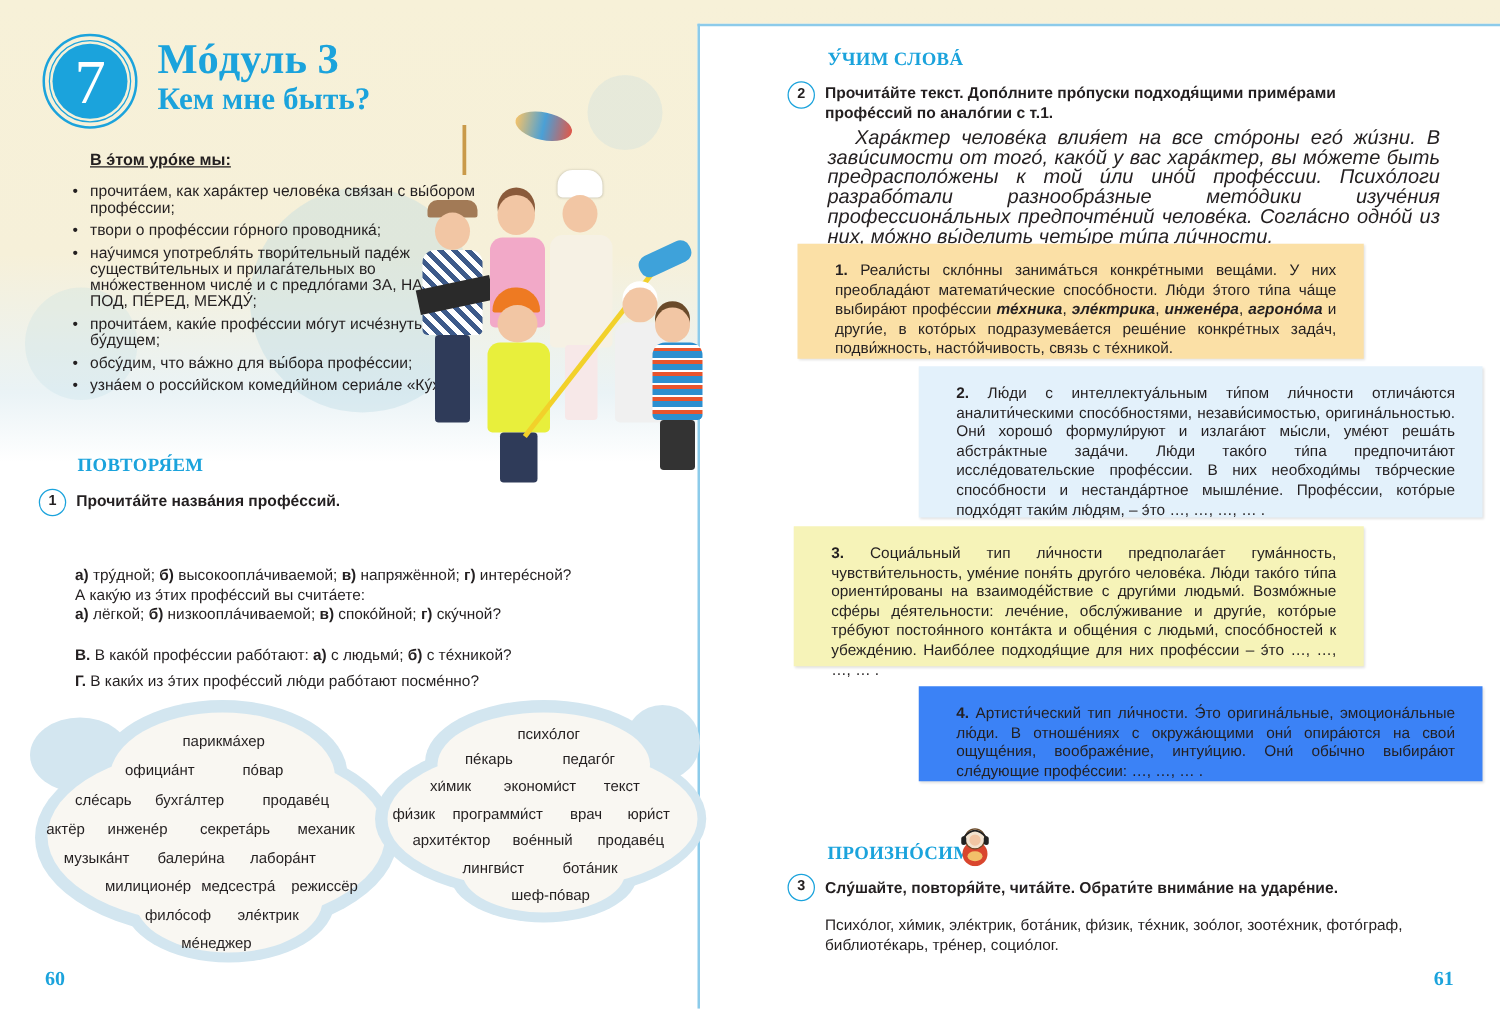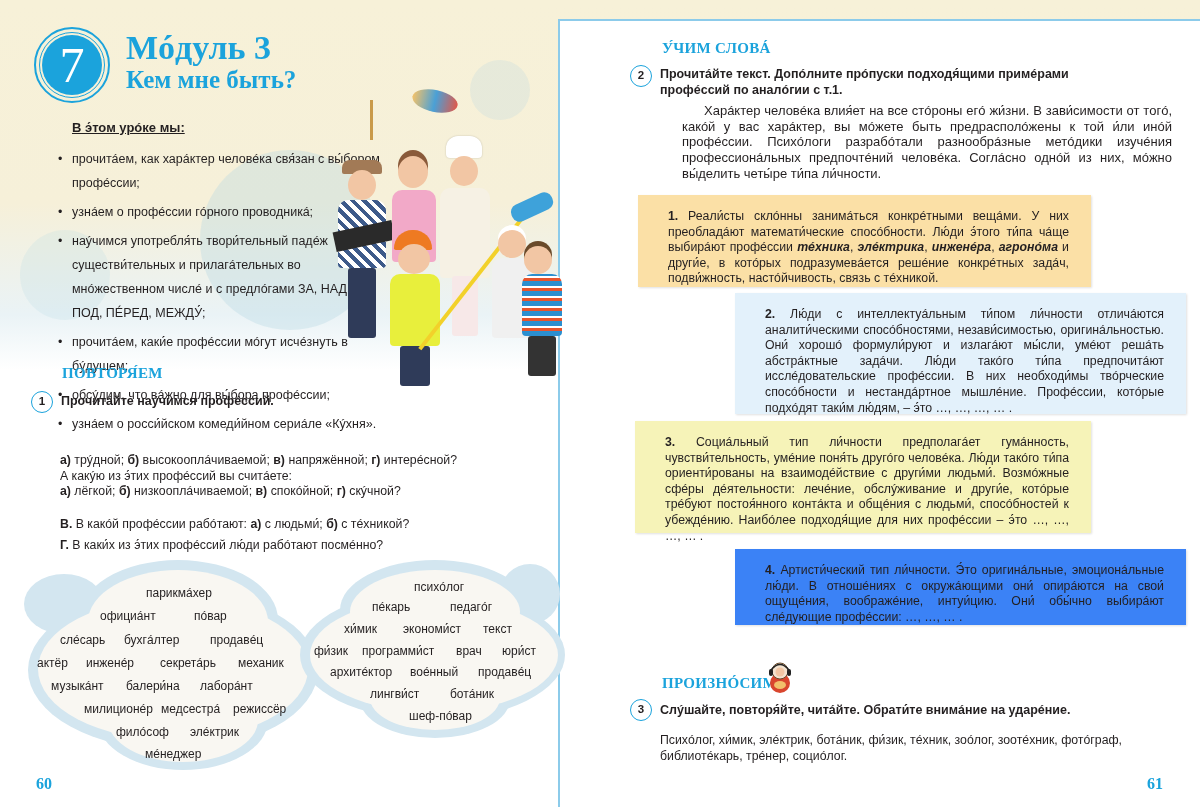--- a/index.html
+++ b/index.html
@@ -41,21 +41,21 @@
     font-family: "Liberation Serif", serif; font-weight: bold; font-size: 25px; line-height: 28px;
   }
 
   
   .goals-heading {
     position: absolute; left: 72px; top: 120px; font-weight: bold; font-size: 13px;
     text-decoration: underline;
   }
   .goals-list { position: absolute; left: 52px; top: 147px; width: 330px; list-style: none; }
   .goals-list li {
-    position: relative; padding-left: 20px; font-size: 12.5px; line-height: 24px; margin-bottom: 5px;
+    position: relative; padding-left: 20px; font-size: 12.5px; line-height: 13px; margin-bottom: 5px;
   }
   .goals-list li::before { content: "•"; position: absolute; left: 6px; top: 0; }
 
   
   .kids { position: absolute; left: 330px; top: 80px; width: 232px; height: 290px; }
   .kid { position: absolute; }
   .kid .head { position: absolute; border-radius: 50%; background: #f2c6a4; }
   .kid .body { position: absolute; border-radius: 10px 10px 4px 4px; }
   .kid .legs { position: absolute; background: #2f3b59; border-radius: 3px; }
 
@@ -75,22 +75,23 @@
   .q-block b { font-weight: bold; }
 
   
   .cloud { position: absolute; }
   .cloud .puff { position: absolute; border-radius: 50%; background: #d3e6f0; }
   .cloud .puff-in { position: absolute; border-radius: 50%; background: #f9f7f2; }
   .cloud .word { position: absolute; font-size: 12px; white-space: nowrap; color: #231f20; }
 
   
   .intro-text {
-    position: absolute; left: 682px; top: 103px; width: 490px; font-size: 13px; line-height: 15.7px;
+    position: absolute; left: 662px; top: 103px; width: 490px; font-size: 16px; line-height: 15.7px;
     text-align: justify;
+    font-style: italic;
   }
   .type-box {
     position: absolute; font-size: 12.3px; line-height: 15.6px; text-align: justify; padding: 14px 22px 10px 30px;
     box-shadow: 1px 1px 2px rgba(0,0,0,0.12);
   }
   .type-box b { font-weight: bold; }
   .type-box i { font-weight: bold; }
 
   .pron-text { position: absolute; left: 660px; top: 733px; width: 500px; font-size: 12.3px; line-height: 15.5px; }
 
@@ -113,21 +114,21 @@
 <div class="module-badge">
   <div class="ring2"></div>
   <div class="inner">7</div>
 </div>
 <div class="module-title">Мóдуль 3</div>
 <div class="module-subtitle">Кем мне быть?</div>
 
 <div class="goals-heading">В э́том урóке мы:</div>
 <ul class="goals-list">
   <li>прочитáем, как харáктер человéка свя́зан с вы́бором профéссии;</li>
-  <li>узнáем о профéссии гóрного проводникá;</li>
+  <li>твори о профéссии гóрного проводникá;</li>
   <li>наýчимся употребля́ть твори́тельный падéж существи́тельных и прилагáтельных во мнóжественном числé и с предлóгами ЗА, НАД, ПОД, ПÉРЕД, МЕЖДУ́;</li>
   <li>прочитáем, каки́е профéссии мóгут исчéзнуть в бýдущем;</li>
   <li>обсýдим, что вáжно для вы́бора профéссии;</li>
   <li>узнáем о росси́йском комеди́йном сериáле «Кýхня».</li>
 </ul>
 
 <div class="kids">
 
   <div style="position:absolute;left:82px;top:10px;width:46px;height:22px;border-radius:50%;background:linear-gradient(90deg,#f3c26a,#4aa0d6,#e0584a);transform:rotate(12deg)"></div>
 
@@ -170,21 +171,21 @@
 
   <div class="kid" style="left:192px;top:166px">
     <div class="head" style="left:2px;top:0;width:28px;height:28px;box-shadow:0 -5px 0 #6a4a2a"></div>
     <div class="body" style="left:0;top:28px;width:40px;height:62px;background:repeating-linear-gradient(0deg,#2c8fcf 0 5px,#e8542d 5px 8px,#ffffff 8px 10px)"></div>
     <div class="legs" style="left:6px;top:90px;width:28px;height:40px;background:#333"></div>
   </div>
 </div>
 
 <div class="section-heading" style="left:62px;top:365px">ПОВТОРЯ́ЕМ</div>
 <div class="ex-num" style="left:31px;top:391px">1</div>
-<div class="ex-title" style="left:61px;top:394px">Прочитáйте наýчимся профéссий.</div>
+<div class="ex-title" style="left:61px;top:394px">Прочитáйте назвáния профéссий.</div>
 
 <div class="q-block" style="top:417px" id="qA">
   </div>
 <div class="q-block" style="top:453px;width:420px" id="qB">
     <div><b>а)</b><span> трýдной; </span><b>б)</b><span> высокооплáчиваемой; </span><b>в)</b><span> напряжённой; </span><b>г)</b><span> интерéсной?</span></div>
     <div><span>А какýю из э́тих профéссий вы считáете:</span></div>
     <div><b>а)</b><span> лёгкой; </span><b>б)</b><span> низкооплáчиваемой; </span><b>в)</b><span> спокóйной; </span><b>г)</b><span> скýчной?</span></div>
   </div>
 <div class="q-block" style="top:517px" id="qV">
     <div><b>В. </b><span>В какóй профéссии рабóтают: </span><b>а)</b><span> с людьми́; </span><b>б)</b><span> с тéхникой?</span></div>

